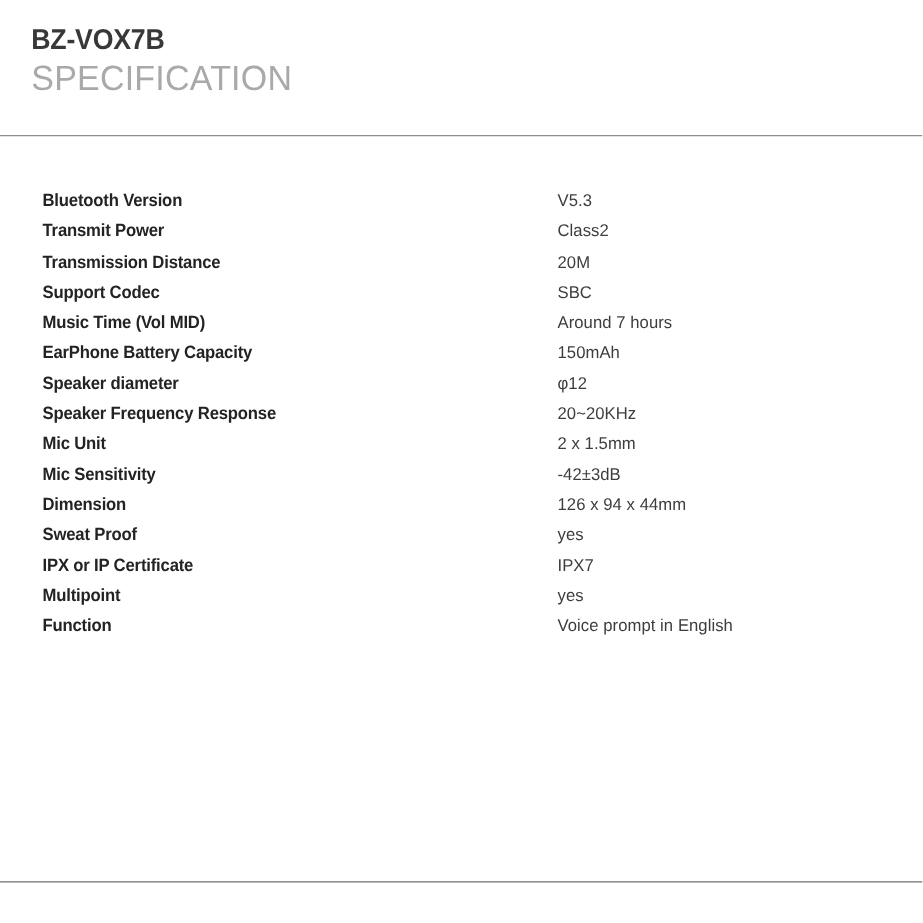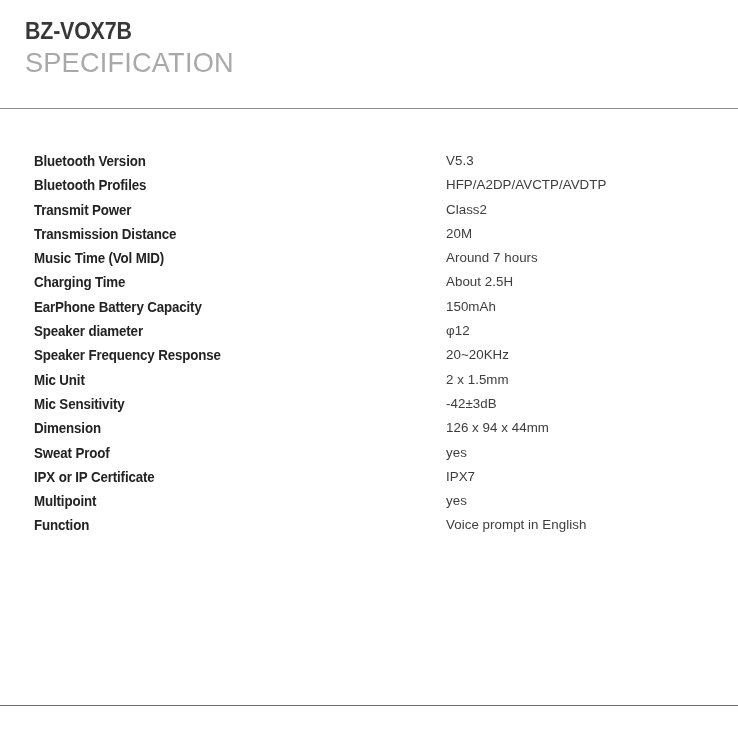--- a/index.html
+++ b/index.html
@@ -127,38 +127,34 @@
   </div>
 
   <div class="rule rule-top"></div>
 
   <div class="spec-table" id="spec-table">
       <div class="spec-row">
         <div class="spec-label">Bluetooth Version</div>
         <div class="spec-value">V5.3</div>
       </div>
       <div class="spec-row">
-        <div class="spec-label">Bluetooth Profiles</div>
-        <div class="spec-value">HFP/A2DP/AVCTP/AVDTP</div>
-      </div>
-      <div class="spec-row">
         <div class="spec-label">Transmit Power</div>
         <div class="spec-value">Class2</div>
       </div>
       <div class="spec-row">
         <div class="spec-label">Transmission Distance</div>
         <div class="spec-value">20M</div>
       </div>
       <div class="spec-row">
+        <div class="spec-label">Support Codec</div>
+        <div class="spec-value">SBC</div>
+      </div>
+      <div class="spec-row">
         <div class="spec-label">Music Time (Vol MID)</div>
         <div class="spec-value">Around 7 hours</div>
-      </div>
-      <div class="spec-row">
-        <div class="spec-label">Charging Time</div>
-        <div class="spec-value">About 2.5H</div>
       </div>
       <div class="spec-row">
         <div class="spec-label">EarPhone Battery Capacity</div>
         <div class="spec-value">150mAh</div>
       </div>
       <div class="spec-row">
         <div class="spec-label">Speaker diameter</div>
         <div class="spec-value">φ12</div>
       </div>
       <div class="spec-row">

